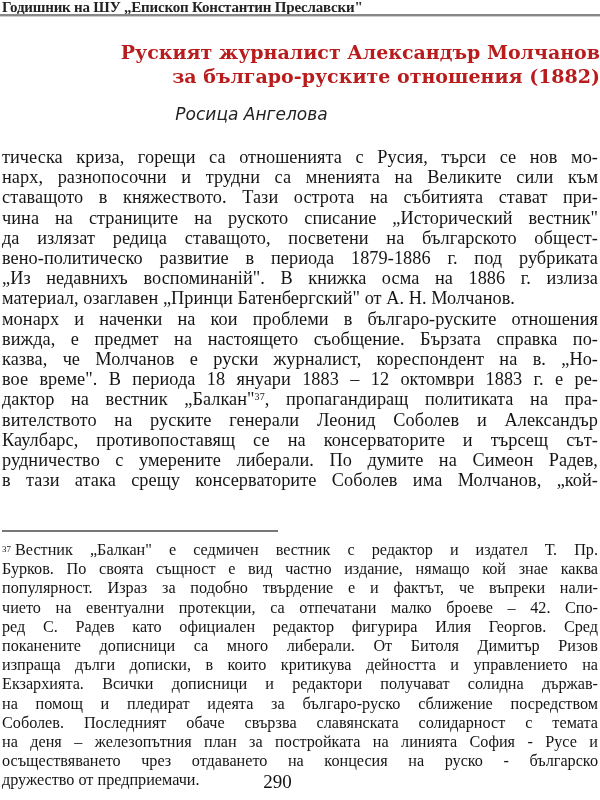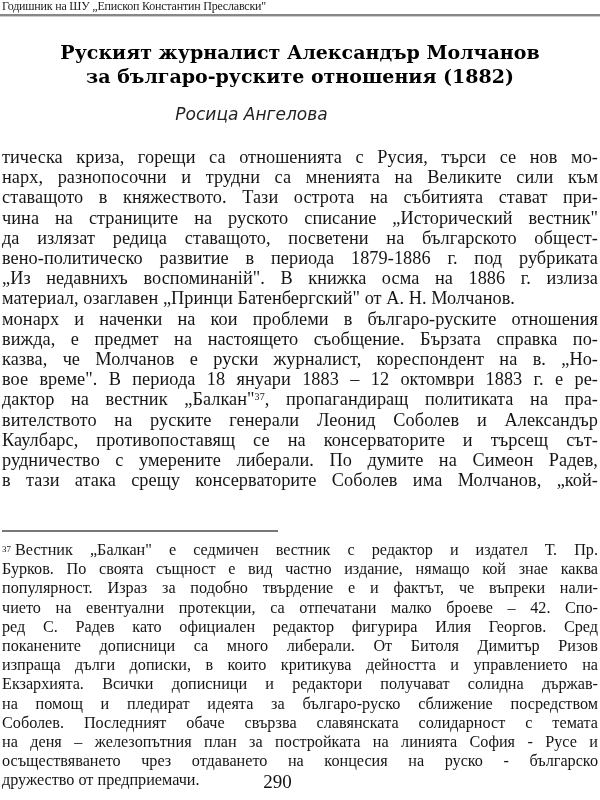--- a/index.html
+++ b/index.html
@@ -5,31 +5,31 @@
   html, body { margin: 0; padding: 0; background: #ffffff; }
   body {
     width: 600px; height: 800px; overflow: hidden; position: relative;
     font-family: "Liberation Serif", "DejaVu Serif", serif; color: #111;
   }
   .running-header {
     position: absolute; left: 0; top: 0; width: 600px; height: 16px;
   }
   .running-header .txt {
     position: absolute; left: 2px; top: -1px;
-    font-size: 12px; font-weight: normal; letter-spacing: -0.2px; color: #222;
+    font-size: 15px; font-weight: bold; letter-spacing: -0.2px; color: #222;
     white-space: nowrap;
   }
   .running-header .rule {
     position: absolute; left: 0; top: 14px; width: 600px; height: 2px;
     background: #888; border-bottom: 1px solid #ccc;
   }
   .title {
-    position: absolute; left: 0; top: 40px; width: 600px; text-align: center;
+    position: absolute; left: 0; top: 40px; width: 600px; text-align: right;
     font-family: "DejaVu Serif", "Liberation Serif", serif;
-    font-weight: bold; font-size: 19px; line-height: 24px; color: #000000;
+    font-weight: bold; font-size: 19px; line-height: 24px; color: #b91c1c;
   }
   .author {
     position: absolute; left: 0; top: 104px; width: 503px; text-align: center;
     font-family: "DejaVu Sans", sans-serif; font-style: italic;
     font-size: 17px; color: #222;
   }
   .body-text {
     position: absolute; left: 62px; top: 147px; width: 536px;
     font-size: 18.3px; line-height: 20.2px; text-align: justify;
     letter-spacing: 0.05px; color: #151515;

